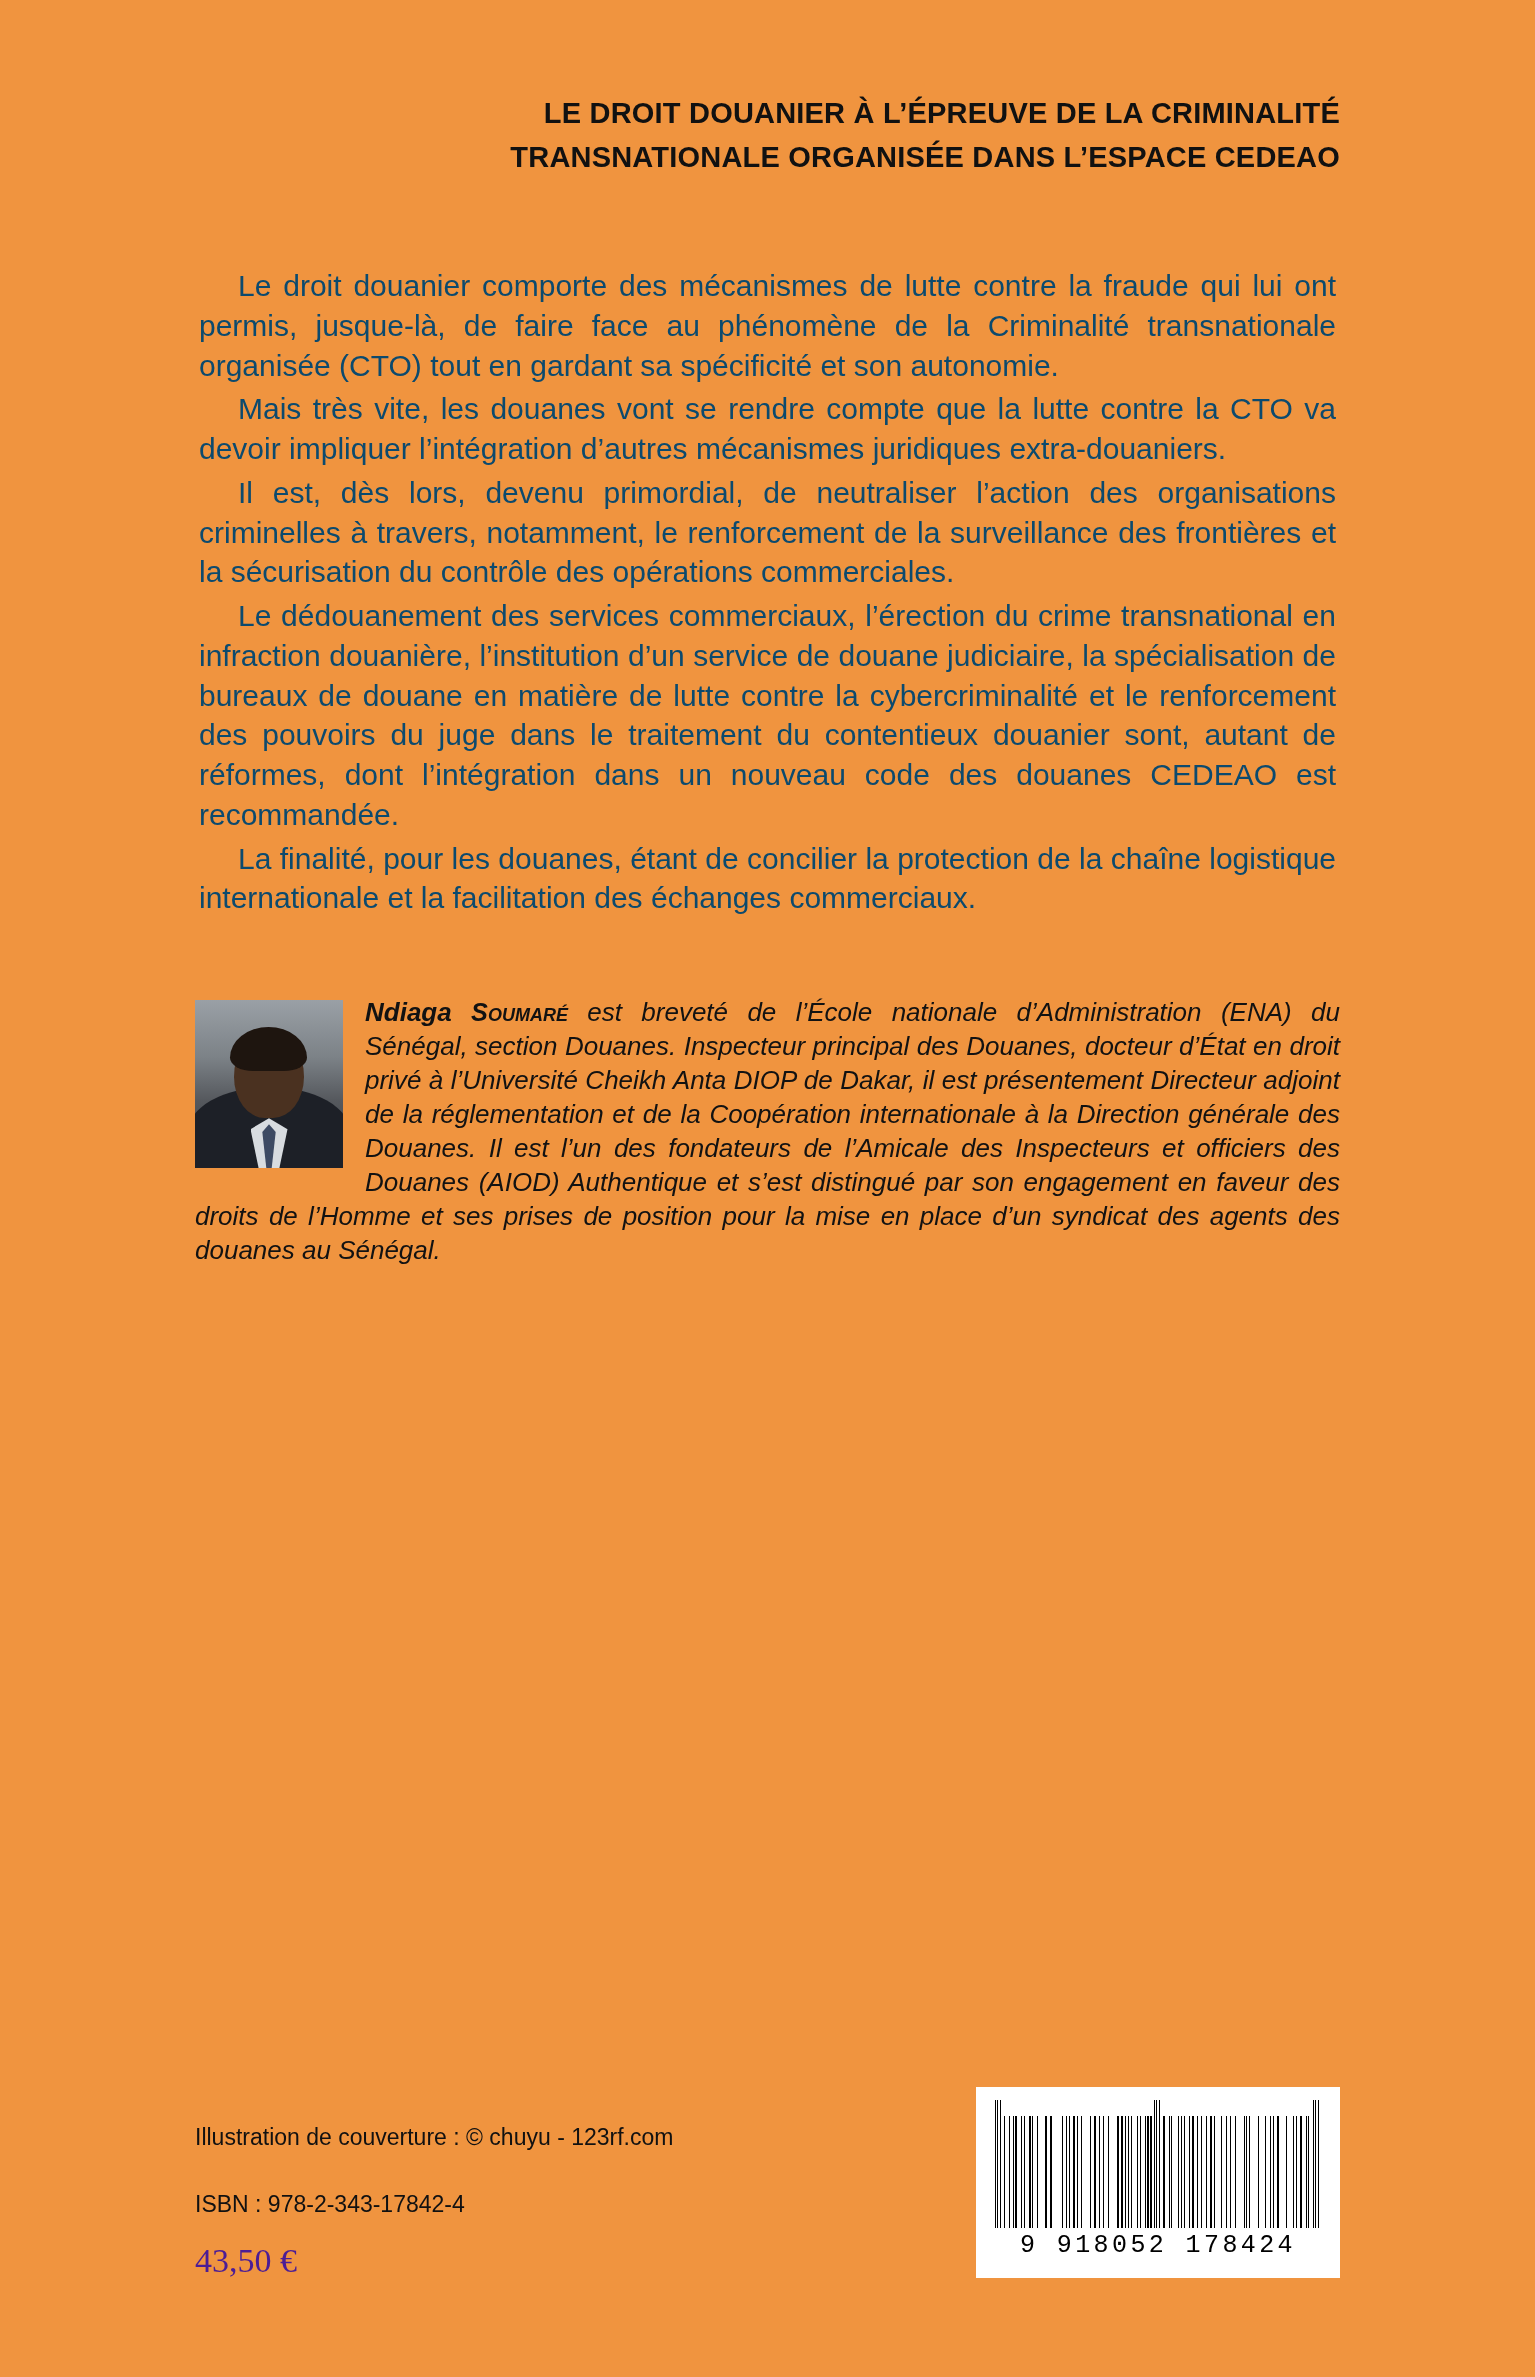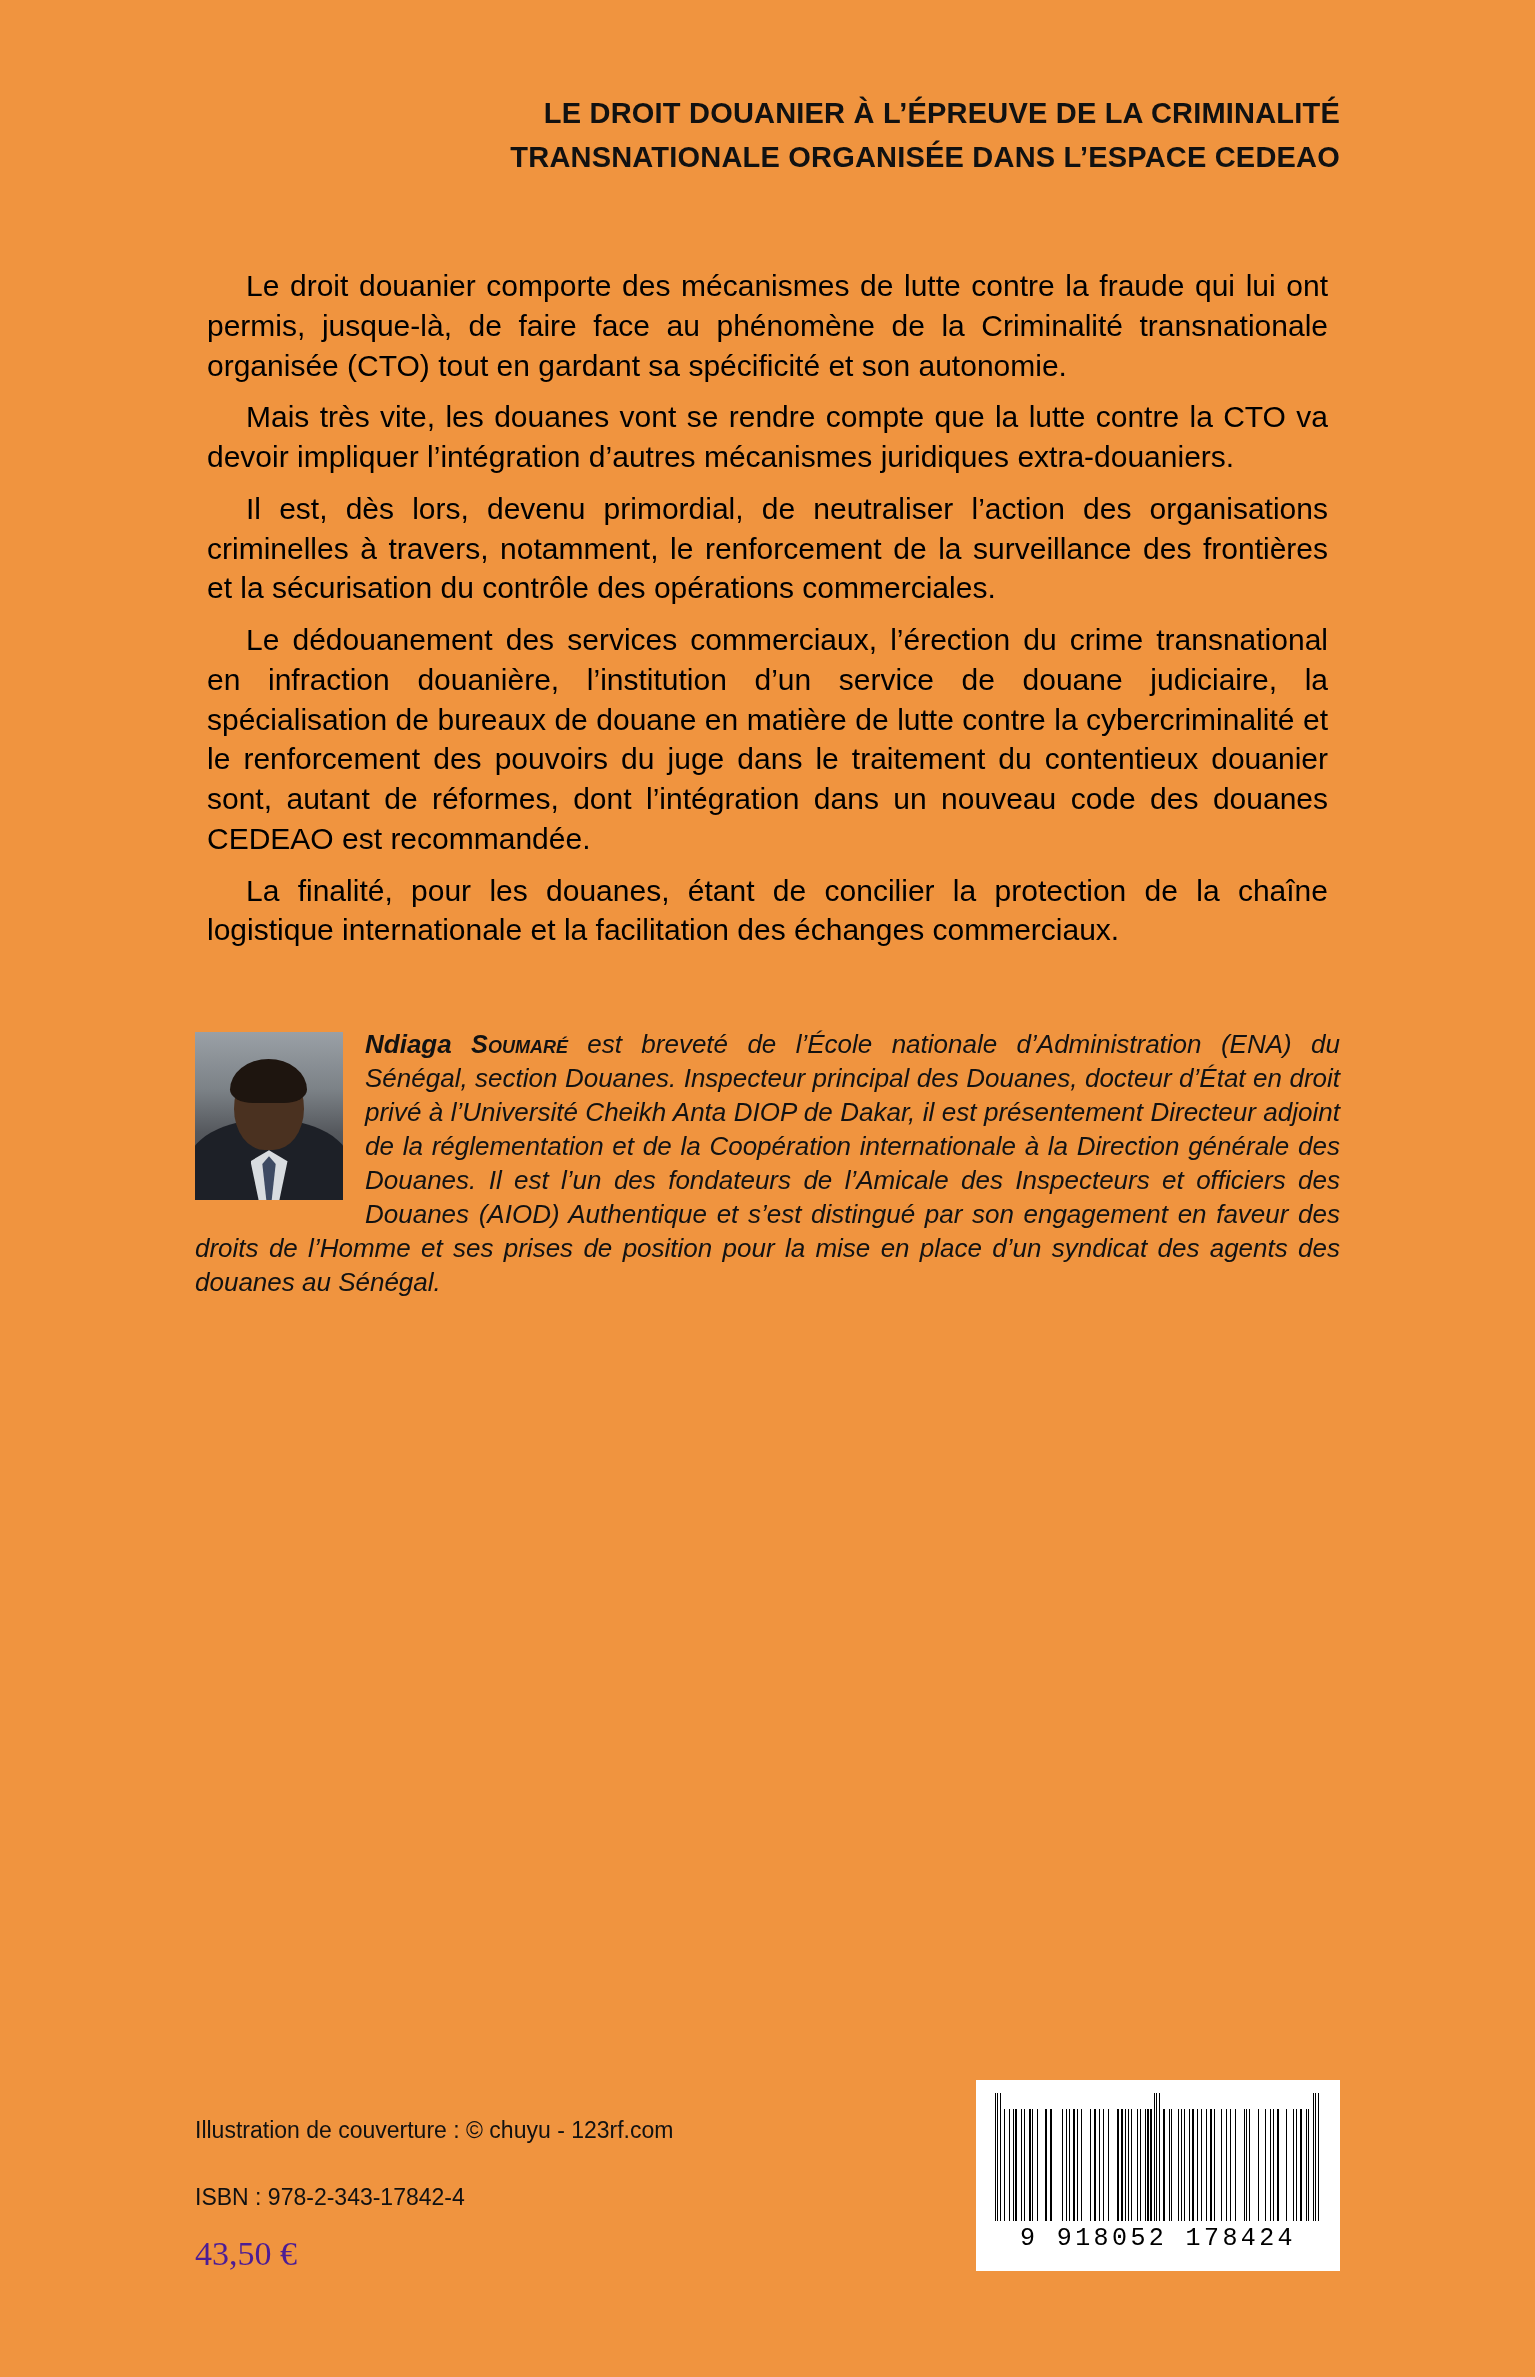--- a/index.html
+++ b/index.html
@@ -33,27 +33,27 @@
     line-height: 1.52;
     color: #111111;
     text-transform: uppercase;
     text-align: right;
   }
   
   .blurb {
     margin-top: 87px;
   }
   .blurb p {
-    margin: 12px;
+    margin: 4px;
     font-size: 30px;
     line-height: 1.325;
     text-align: justify;
     text-justify: inter-word;
     text-indent: 39px;
-    color: #000000;
+    color: #0c4a6e;
     font-weight: 400;
   }
   
   .bio {
     margin-top: 77px;
     font-size: 26px;
     line-height: 1.31;
     font-style: italic;
     text-align: justify;
     color: #121212;
@@ -133,21 +133,21 @@
   }
   .bio-text .name .sc {
     font-variant: small-caps;
     font-size: 0.97em;
   }
   
   .footer {
     position: absolute;
     left: 195px;
     right: 195px;
-    bottom: 106px;
+    bottom: 99px;
     height: 193px;
   }
   .footer-left {
     position: absolute;
     left: 0;
     bottom: 0;
     width: 738px;
   }
   .credit {
     font-size: 23px;

